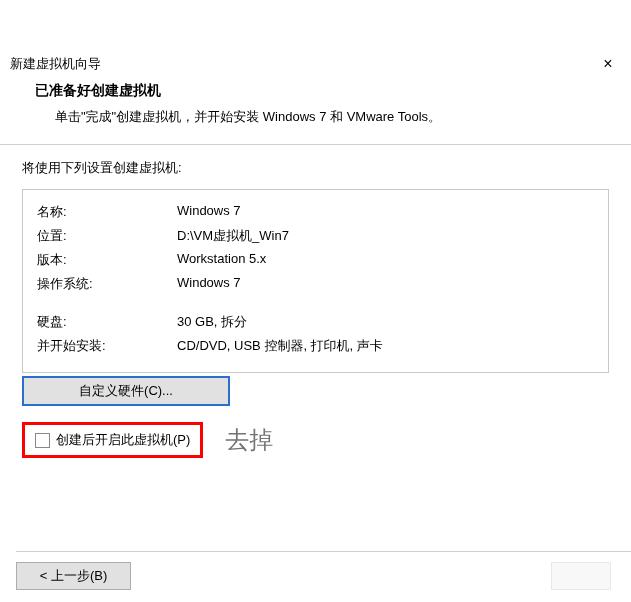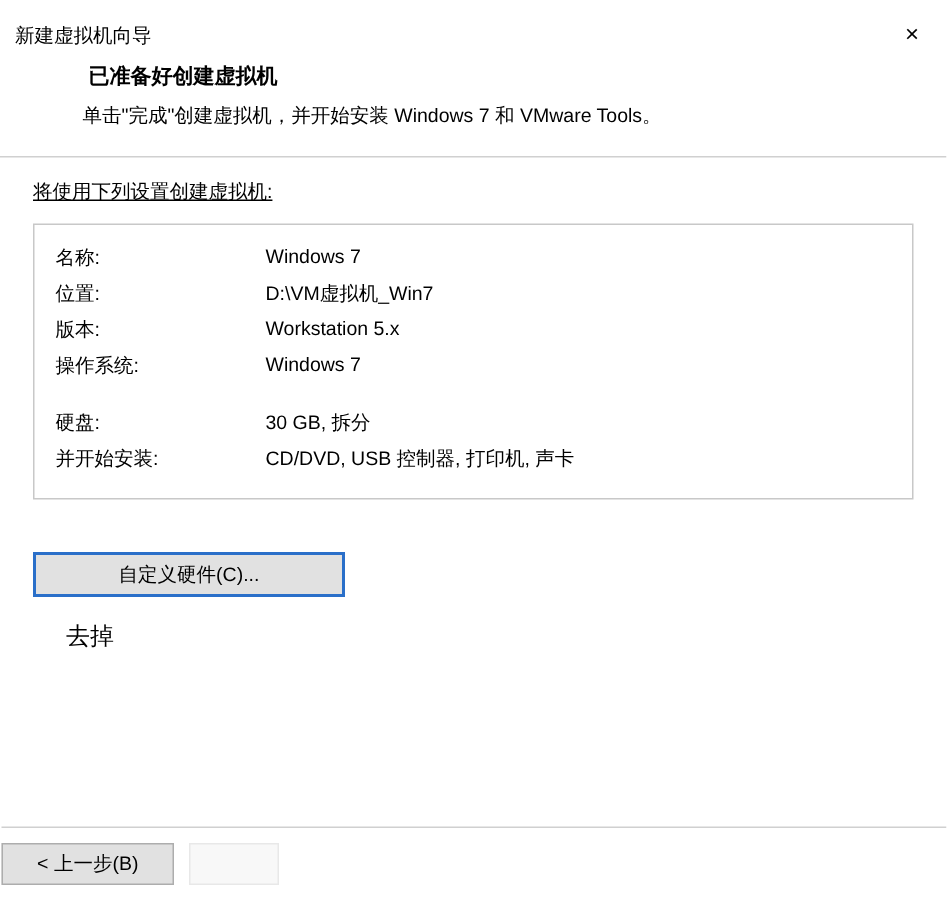--- a/index.html
+++ b/index.html
@@ -11,54 +11,53 @@
       height: 602px;
       position: relative;
       color: #000;
     }
     .titlebar {
       display: flex;
       align-items: center;
       justify-content: space-between;
       padding: 22px 10px 4px 10px;
       height: 30px;
+      margin-top: 40px;
     }
     .titlebar-title { font-size: 13px; }
     .close-btn {
       font-size: 16px;
       width: 26px;
       text-align: center;
       cursor: pointer;
       font-family: Arial, sans-serif;
     }
     .header-section {
       padding: 12px 20px 18px 35px;
     }
     .header-title {
       font-weight: bold;
       font-size: 14px;
       margin-bottom: 8px;
-      margin-left: 24px;
     }
     .header-desc {
       font-size: 13px;
       padding-left: 20px;
     }
     .divider {
       border: none;
       border-top: 1px solid #d0d0d0;
       margin: 0;
     }
     .content {
       padding: 14px 22px 10px 22px;
     }
     .content-intro {
       font-size: 13px;
       margin-bottom: 12px;
-      text-decoration: underline;
     }
     .settings-box {
       border: 1px solid #c8c8c8;
       padding: 10px 14px 14px 14px;
       background: #fff;
     }
     .settings-table {
       width: 100%;
       font-size: 13px;
       border-collapse: collapse;
@@ -66,21 +65,21 @@
     .settings-table td {
       padding: 3px 0;
       vertical-align: top;
     }
     .settings-table td.label-col {
       width: 140px;
       margin-top: 17px;
     }
     .spacer-row td { height: 14px; }
     .customize-btn {
-      margin-top: 35px;
+      margin-top: 3px;
       width: 208px;
       height: 30px;
       border: 2px solid #2a6fc9;
       background: #e1e1e1;
       font-size: 13px;
       font-family: inherit;
       cursor: pointer;
     }
     .checkbox-row {
       margin-top: 16px;
@@ -101,34 +100,34 @@
       border: 1px solid #888;
       background: #fff;
       display: inline-block;
       cursor: pointer;
     }
     .checkbox-label {
       font-size: 13px;
       cursor: pointer;
     }
     .annotation {
-      color: #000000;
-      font-size: 16px;
+      color: #737373;
+      font-size: 24px;
       margin-left: 22px;
       font-weight: normal;
     }
     .footer {
       position: absolute;
       bottom: 0;
-      left: 1px;
+      left: 16px;
       right: 0;
       border-top: 1px solid #d0d0d0;
       padding: 10px 20px 12px 0;
       display: flex;
-      justify-content: flex-start;
+      justify-content: space-between;
       gap: 10px;
       background: #fff;
     }
     .footer-btn {
       width: 115px;
       height: 28px;
       border: 1px solid #adadad;
       background: #e1e1e1;
       font-size: 13px;
       font-family: inherit;
@@ -190,20 +189,24 @@
         <td class="label-col">并开始安装:</td>
         <td>CD/DVD, USB 控制器, 打印机, 声卡</td>
       </tr>
     </tbody>
       </table>
   </div>
 
   <button class="customize-btn">自定义硬件(C)...</button>
 
   <div class="checkbox-row">
+    <span class="red-box">
+      <span class="checkbox-input"></span>
+      <span class="checkbox-label">创建后开启此虚拟机(P)</span>
+    </span>
     <span class="annotation">去掉</span>
   </div>
 </div>
 
 <div class="footer">
   <button class="footer-btn">&lt; 上一步(B)</button>
   <button class="footer-btn cancel"></button>
 </div>
 
 </body></html>

